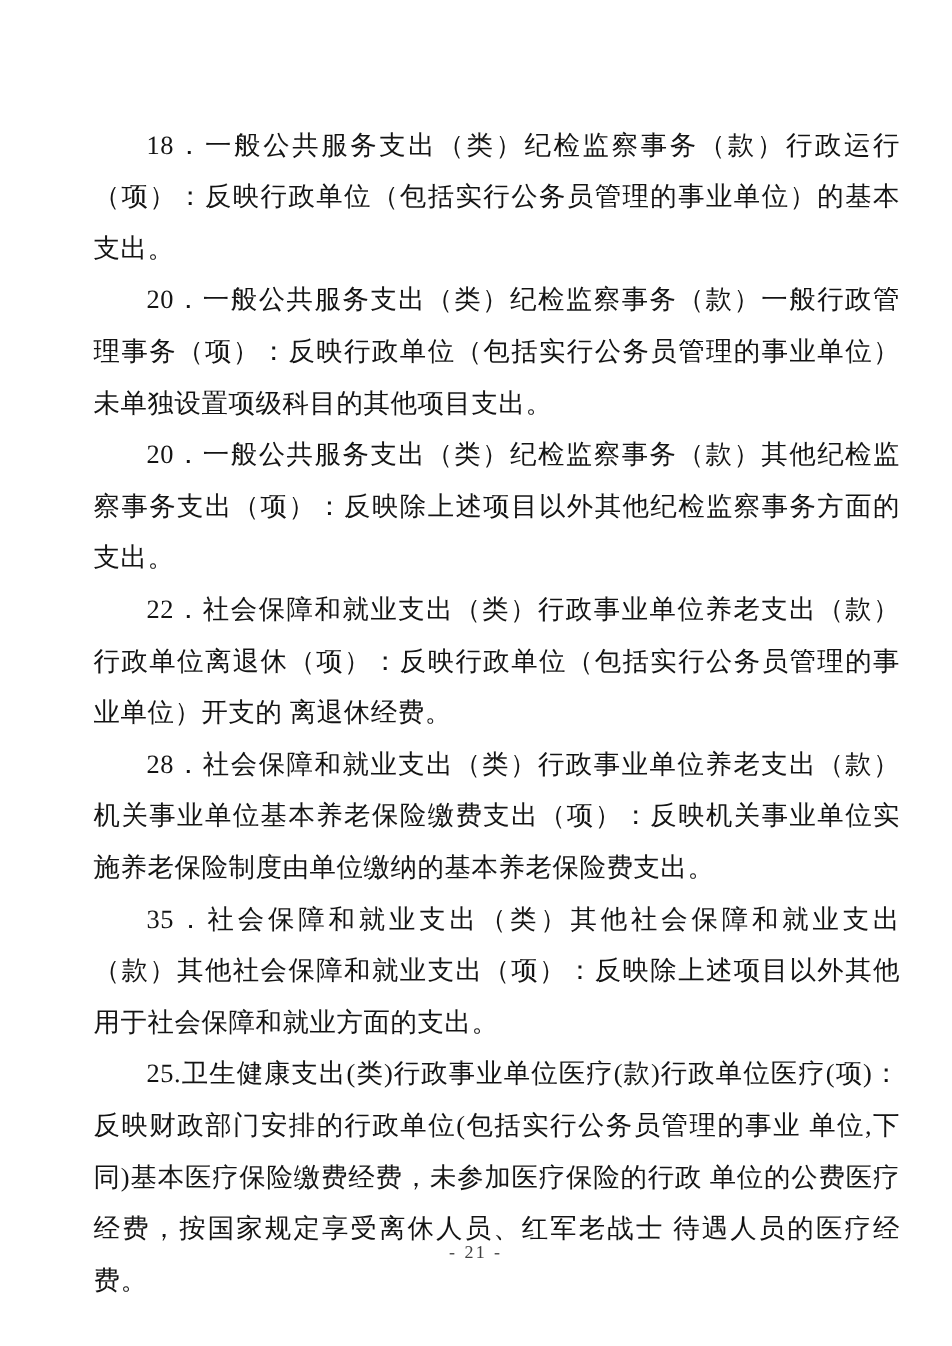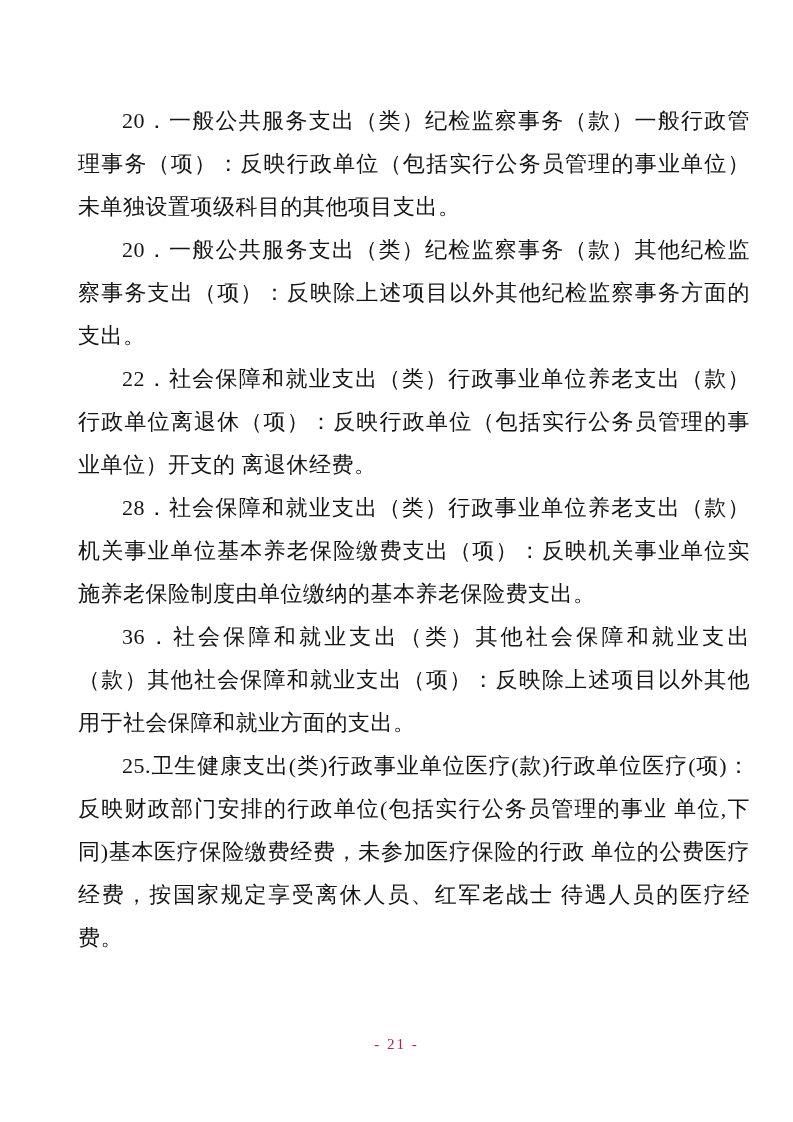--- a/index.html
+++ b/index.html
@@ -32,30 +32,31 @@
     text-indent: 2em;
   }
   .page-number {
     position: absolute;
     top: 1036px;
     left: 0;
     width: 100%;
     text-align: center;
     font-size: 15px;
     letter-spacing: 2px;
-    color: #be185d;
+    color: #404040;
     font-family: "Liberation Serif", "DejaVu Serif", serif;
   }
 </style>
 </head>
 <body>
 
 <div class="page">
   <div class="content">
+    <p>18．一般公共服务支出（类）纪检监察事务（款）行政运行（项）：反映行政单位（包括实行公务员管理的事业单位）的基本 支出。</p>
     <p>20．一般公共服务支出（类）纪检监察事务（款）一般行政管理事务（项）：反映行政单位（包括实行公务员管理的事业单位）未单独设置项级科目的其他项目支出。</p>
     <p>20．一般公共服务支出（类）纪检监察事务（款）其他纪检监察事务支出（项）：反映除上述项目以外其他纪检监察事务方面的支出。</p>
     <p>22．社会保障和就业支出（类）行政事业单位养老支出（款）行政单位离退休（项）：反映行政单位（包括实行公务员管理的事业单位）开支的 离退休经费。</p>
     <p>28．社会保障和就业支出（类）行政事业单位养老支出（款）机关事业单位基本养老保险缴费支出（项）：反映机关事业单位实施养老保险制度由单位缴纳的基本养老保险费支出。</p>
-    <p>36．社会保障和就业支出（类）其他社会保障和就业支出（款）其他社会保障和就业支出（项）：反映除上述项目以外其他用于社会保障和就业方面的支出。</p>
+    <p>35．社会保障和就业支出（类）其他社会保障和就业支出（款）其他社会保障和就业支出（项）：反映除上述项目以外其他用于社会保障和就业方面的支出。</p>
     <p>25.卫生健康支出(类)行政事业单位医疗(款)行政单位医疗(项)：反映财政部门安排的行政单位(包括实行公务员管理的事业 单位,下同)基本医疗保险缴费经费，未参加医疗保险的行政 单位的公费医疗经费，按国家规定享受离休人员、红军老战士 待遇人员的医疗经费。</p>
   </div>
   <div class="page-number">- 21 -</div>
 </div>
 
 </body></html>

